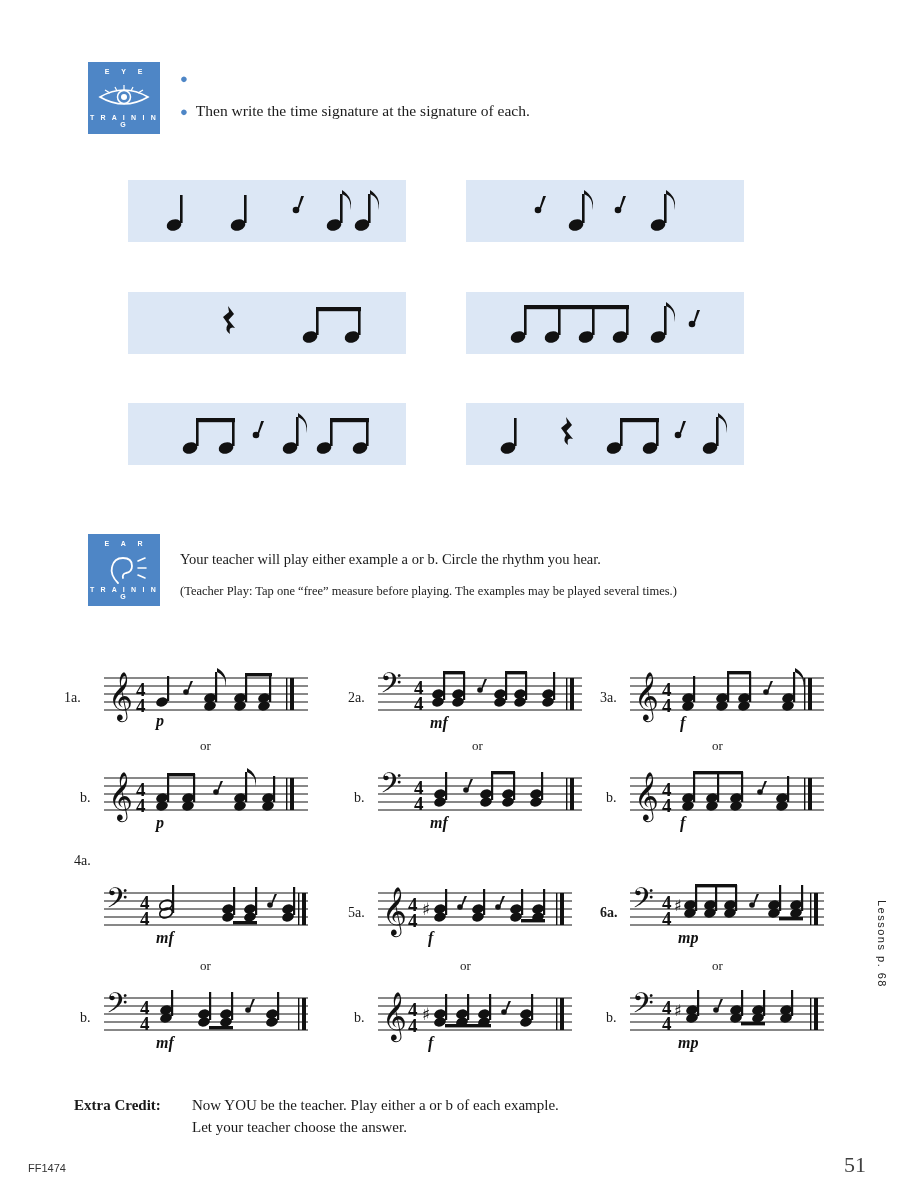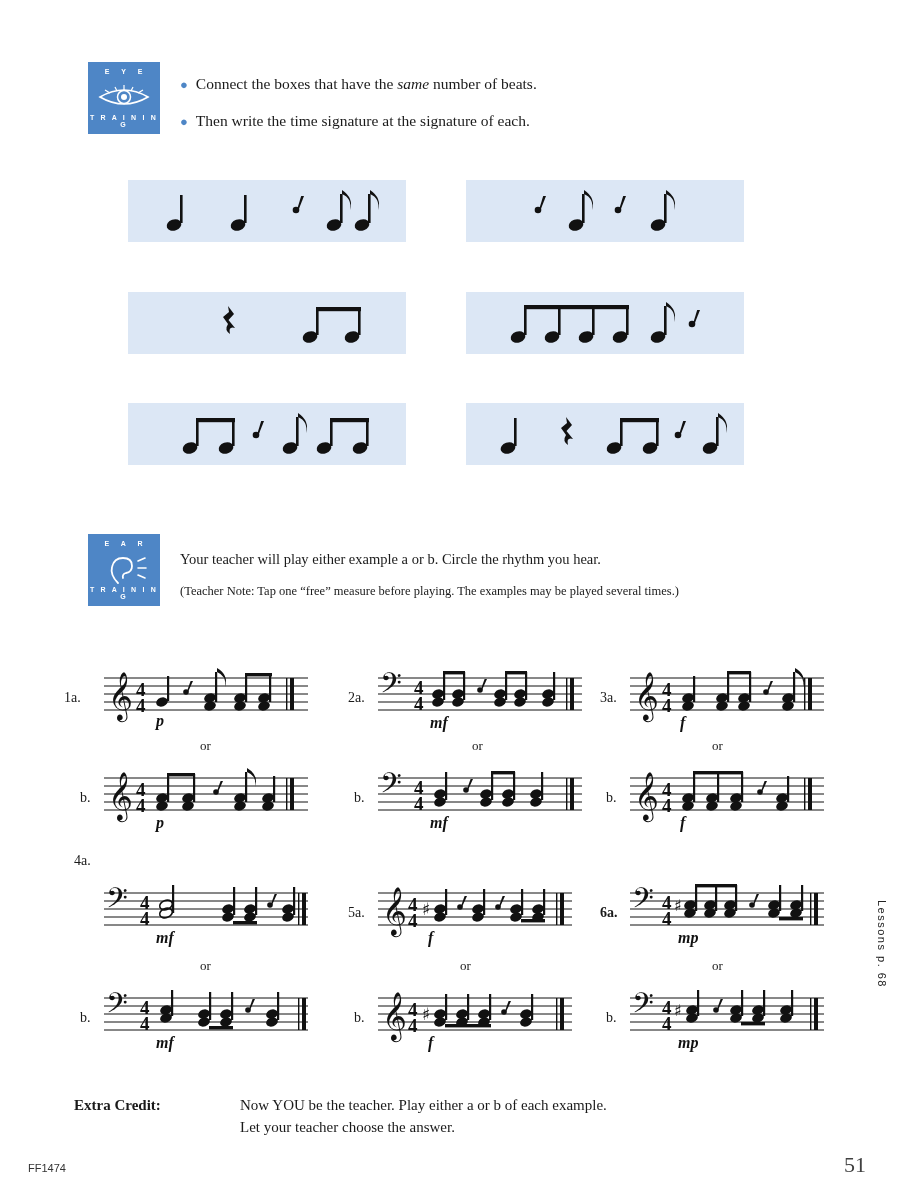--- a/index.html
+++ b/index.html
@@ -155,21 +155,20 @@
         <circle cx="36" cy="16" r="3" fill="#ffffff"></circle>
         <path d="M17 9 L22 12 M27 6 L29 10 M36 4 L36 9 M45 6 L43 10 M55 9 L50 12" stroke="#ffffff" stroke-width="1.2" fill="none"></path>
       </svg>
     </div>
     <div class="badge-bottom">T R A I N I N G</div>
   </div>
 
   <div class="instr" style="left:180px; top:72px; width:620px;">
     <div class="bullet-row">
       <span class="bullet-dot">●</span>
-      <span><span>Connect the boxes that have the </span><span class="ital">same</span><span> number of beats.</span></span>
     </div>
     <div class="bullet-row">
       <span class="bullet-dot">●</span>
       <span><span>Then write the </span><span class="bold">time signature</span><span> at the signature of each.</span></span>
     </div>
   </div>
 
   <div class="rhythm-box" style="left:128px; top:180px; width:278px;">
     <svg width="278" height="62" viewBox="0 0 278 62">
 
@@ -329,21 +328,21 @@
       </svg>
     </div>
     <div class="badge-bottom">T R A I N I N G</div>
   </div>
 
   <div class="ear-text" style="left:180px; top:548px; width:660px;">
     <div>
       <span>Your teacher will play either example </span><span class="bold">a</span><span> or </span><span class="bold">b</span><span>. Circle the rhythm you hear.</span>
     </div>
     <div class="ear-note">
-      <span class="bold">(Teacher Note:</span><span> Tap one “free” measure before playing. The examples may be played several times.)</span>
+      <span class="bold">(Teacher Play:</span><span> Tap one “free” measure before playing. The examples may be played several times.)</span>
     </div>
   </div>
 
   <div class="ex-label" style="left:64px; top:690px;">1a.</div>
   <div class="example" style="left:100px; top:660px;">
     <svg width="220" height="80" viewBox="0 0 220 80">
       <g stroke="#111" stroke-width="1">
         <line x1="4" y1="18" x2="208" y2="18"></line>
           <line x1="4" y1="26" x2="208" y2="26"></line>
         <line x1="4" y1="34" x2="208" y2="34"></line>
@@ -786,21 +785,21 @@
       </g>
       <rect x="184" y="18" width="1.4" height="32" fill="#111"></rect>
       <rect x="188" y="18" width="4" height="32" fill="#111"></rect>
       <text x="52" y="68" font-family="Liberation Serif, serif" font-style="italic" font-weight="bold" font-size="16" fill="#111">mp</text>
     </svg>
   </div>
 
   <div class="side-note">Lessons p. 68</div>
 
   <div class="extra-credit" style="left:74px; top:1095px; width:700px;">
-    <div style="display:flex;gap:48px;">
+    <div style="display:flex;">
       <span class="ec-title" style="width:118px;">Extra Credit:</span>
       <span>
         <span>Now YOU be the teacher. Play either </span><span class="bold">a</span><span> or </span><span class="bold">b</span><span> of each example.</span><br>
         <span>Let your teacher choose the answer.</span>
       </span>
     </div>
   </div>
 
   <div class="footer-code">FF1474</div>
   <div class="page-number">51</div>

